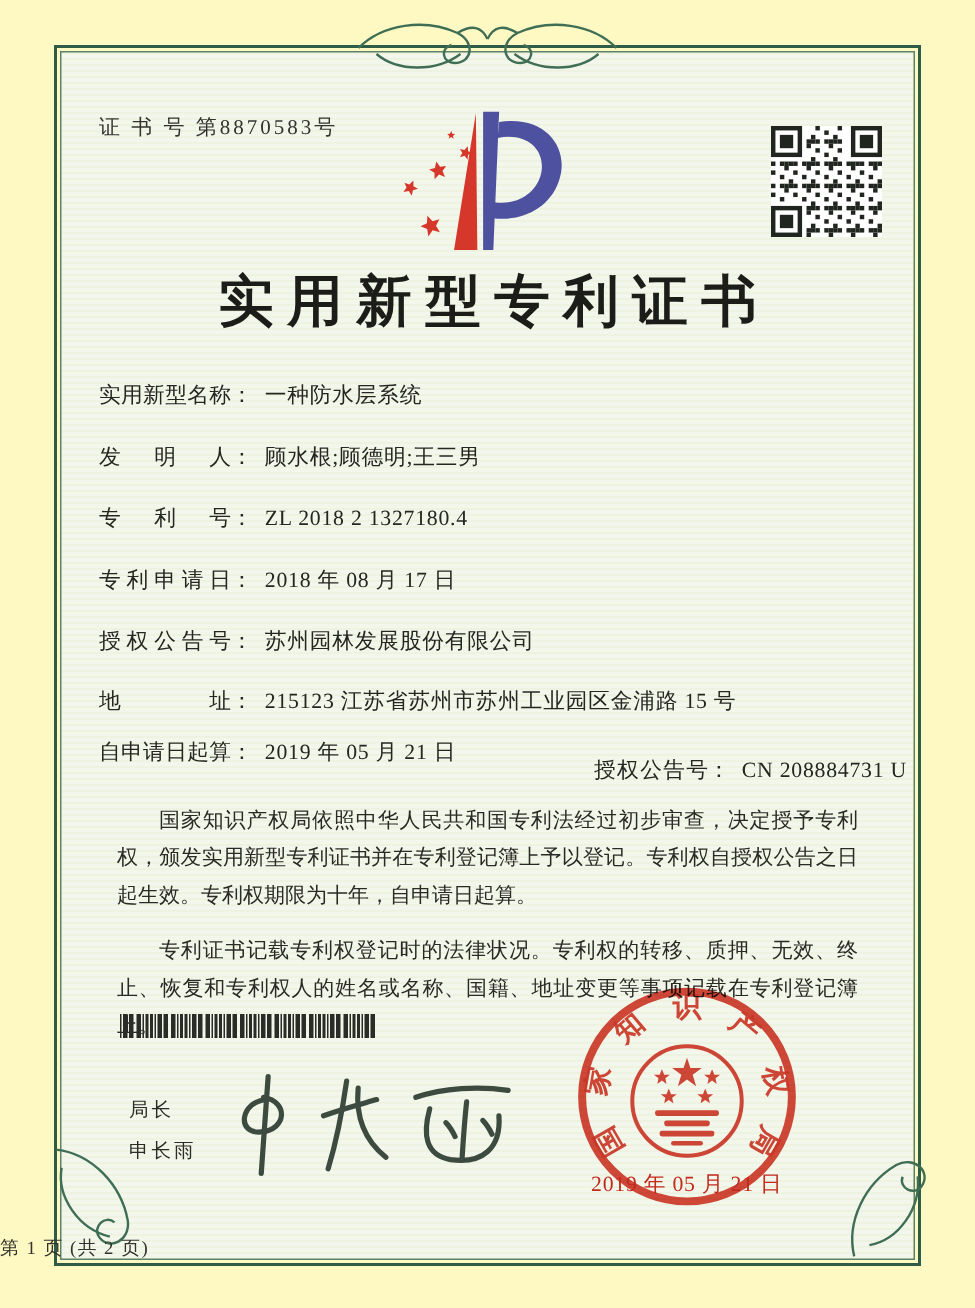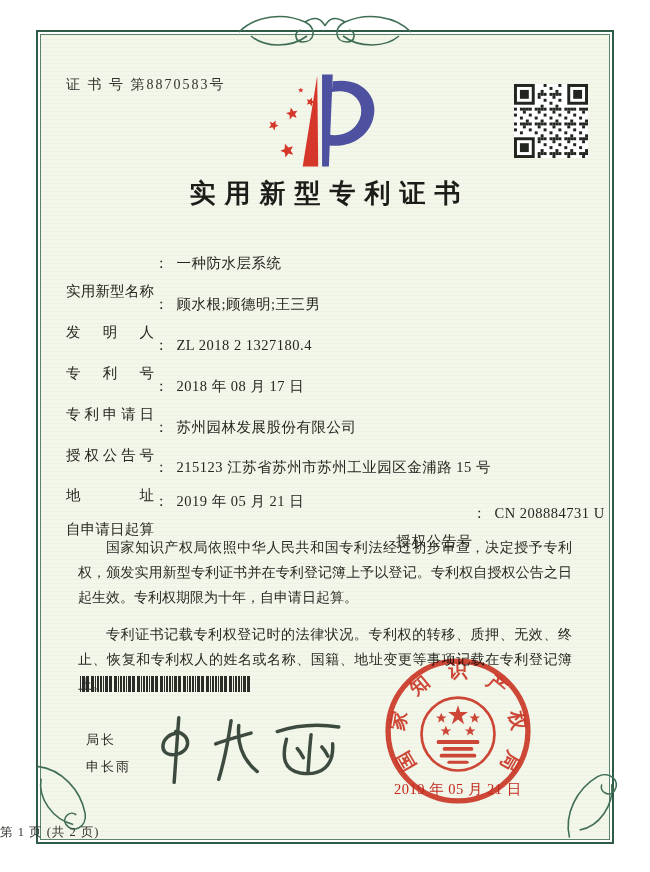--- a/index.html
+++ b/index.html
@@ -1,41 +1,41 @@
 <!DOCTYPE html>
 <html><head>
 <meta charset="utf-8">
 <style>
   html,body{margin:0;padding:0;background:#e8e8e8;}
   .page{
     position:relative; width:650px; height:872px; margin:0 auto;
-    background:#ffffff; overflow:hidden;
+    background:#fef9c3; overflow:hidden;
     font-family:"Liberation Serif","DejaVu Serif",serif; color:#262621;
   }
   
   .frame{position:absolute; top:30px; left:36px; right:36px; bottom:28px;
     border:2px solid #2e5c46;}
   .frame-inner{position:absolute; inset:2px; border:1px solid #5c816c;
     background:
       repeating-linear-gradient(180deg,
         #eef2e1 0px, #eef2e1 1px, #f3f6ea 1px, #f3f6ea 4px);
   }
   .ornament{position:absolute; pointer-events:none;}
   
   .cert-no{position:absolute; left:66px; top:76px; font-size:14px;
     letter-spacing:2px; color:#33332e;}
   .logo{position:absolute; left:262px; top:68px;}
   .qr{position:absolute; left:514px; top:84px;}
   .title{position:absolute; left:0; right:0; top:176px; text-align:center;
-    font-size:26px; font-weight:700; letter-spacing:9px; padding-left:9px;
+    font-size:37px; font-weight:700; letter-spacing:9px; padding-left:9px;
     color:#1c1d19;}
   
   .field-row{position:absolute; left:66px; font-size:14.5px; white-space:nowrap;}
   .lbl{display:inline-block; width:88px; text-align:justify; text-align-last:justify;
-    vertical-align:top; font-weight:400;margin-top:28px;}
+    vertical-align:top; font-weight:400;}
   .colon{margin-right:8px;}
   .val{letter-spacing:.5px;}
   .grant-second{position:absolute; left:330px; top:12px; white-space:nowrap;}
   .grant-second .lbl{width:76px;}
   
   .body-text{position:absolute; left:66px; top:524px; width:518px;
     font-size:14px; line-height:1.78; text-align:justify; color:#2a2a25;}
   .body-text p{margin:12px; text-indent:2em;}
   
   .barcode{position:absolute; left:80px; top:676px;}

